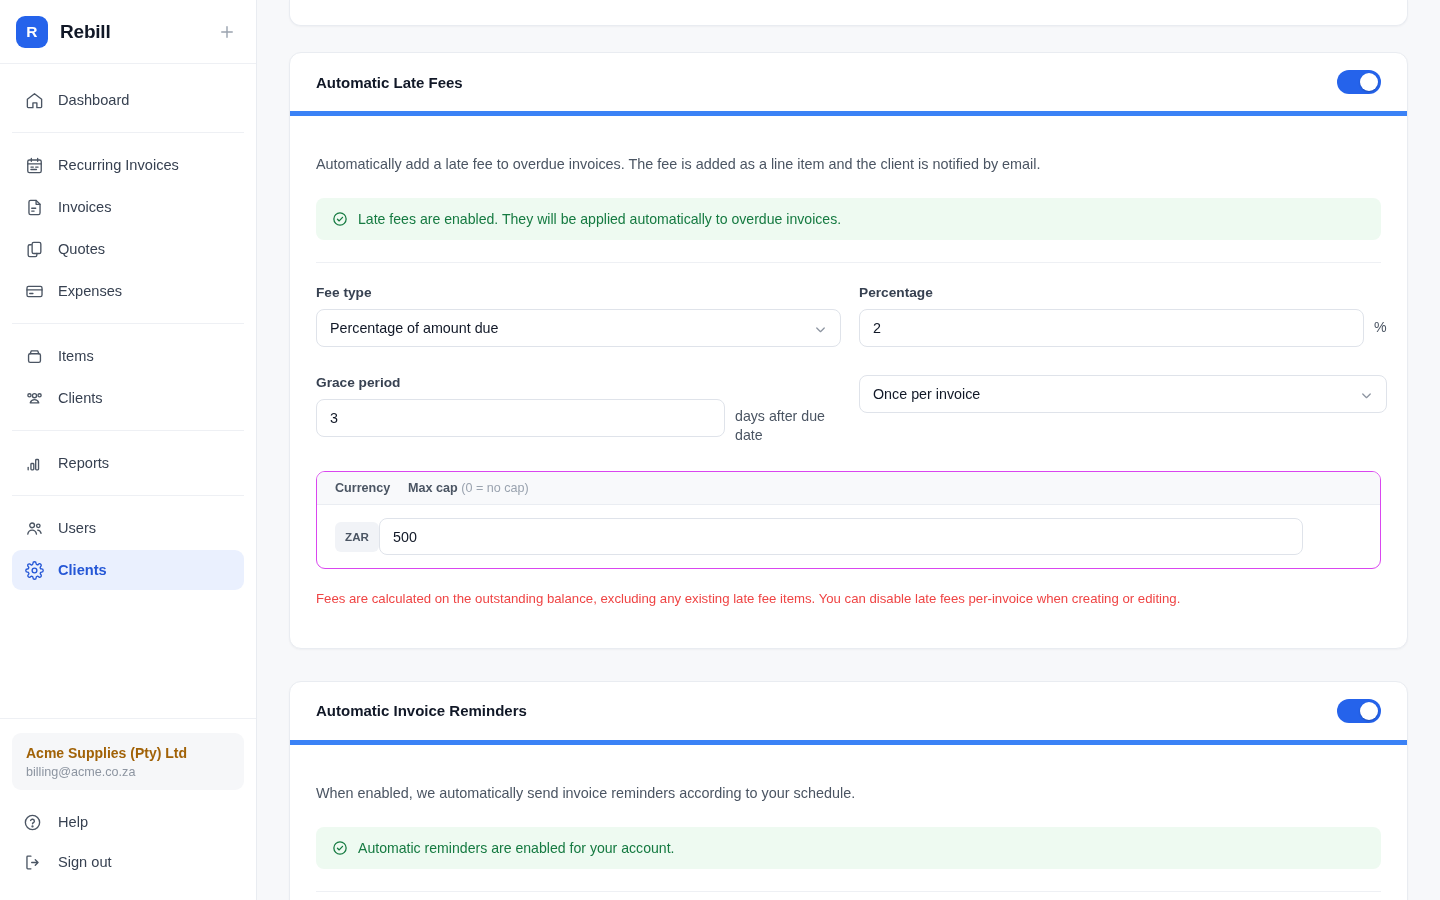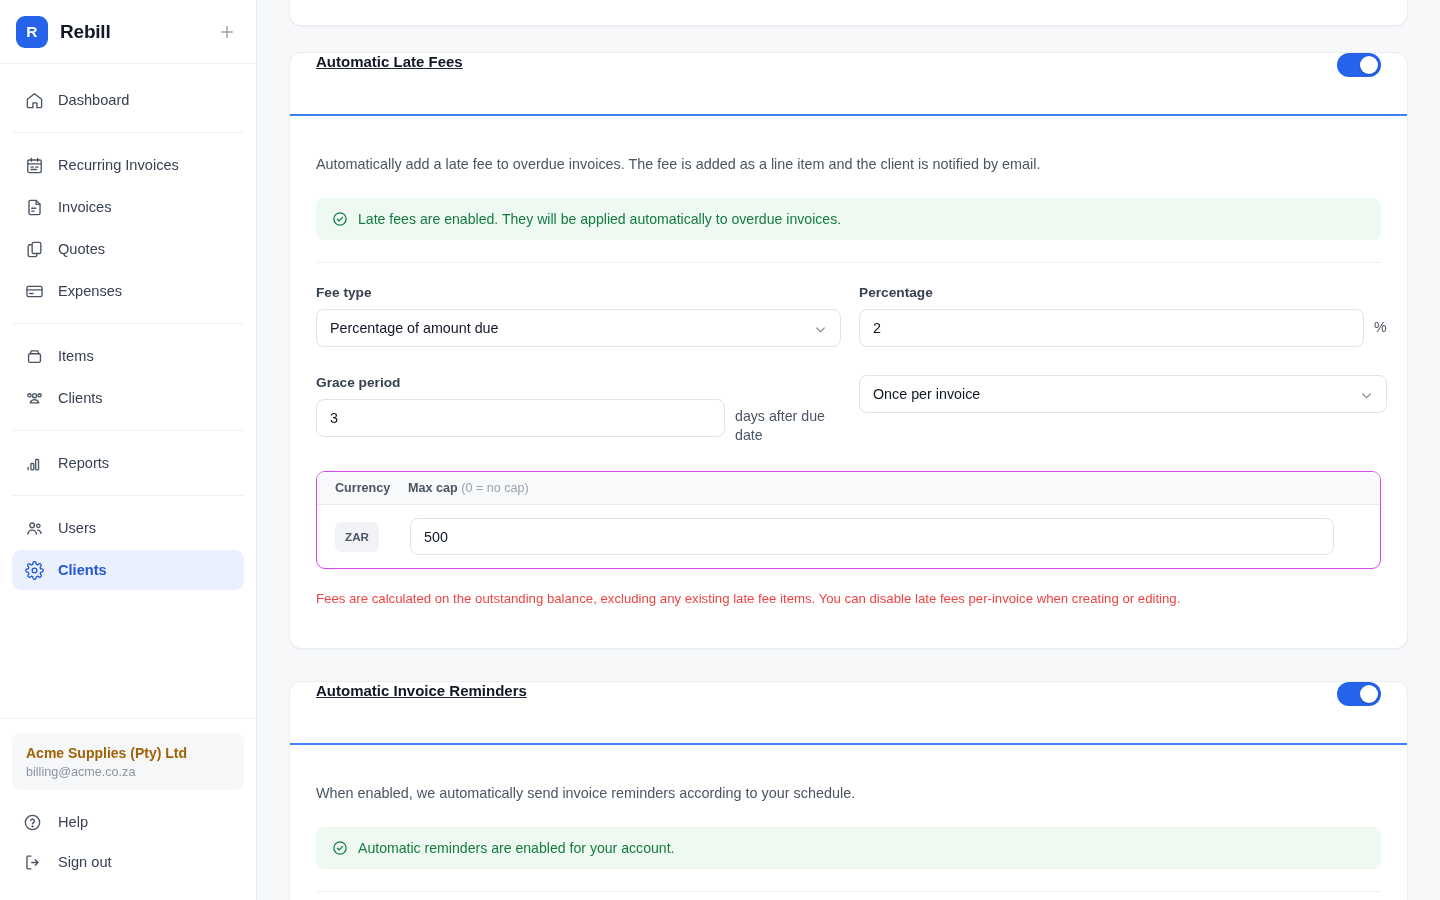--- a/index.html
+++ b/index.html
@@ -106,22 +106,22 @@
     border-top: 0;
     border-top-left-radius: 0; border-top-right-radius: 0;
     margin-bottom: 26px;
     position: relative;
   }
   .card-partial::before {
     content:""; position:absolute; left:0; right:0; top:-1px; height:1px; background:#eef0f4;
   }
 
   .card-head {
-    height: 63px; display: flex; align-items: flex-start;
-    padding: 0 26px; border-bottom: 2px solid #3b82f6; text-decoration: underline;
+    height: 63px; display: flex; align-items: center;
+    padding: 0 26px; border-bottom: 5px solid #3b82f6;
   }
   .card-title { font-size: 15px; font-weight: bold; color: #111827; }
 
   .toggle {
     margin-left: auto;
     width: 44px; height: 24px; border-radius: 12px;
     background: #2563eb; position: relative; cursor: pointer;
     flex: 0 0 auto;
   }
   .toggle .knob {
@@ -182,21 +182,21 @@
     padding: 0 18px; font-size: 12.6px; color: #4b5563; font-weight: bold;
   }
   .captable-head .c1 { width: 73px; }
   .captable-head .c2 { }
   .captable-head .muted { color: #9aa3af; font-weight: normal; }
   .captable-row { display: flex; align-items: center; padding: 13px 18px; }
   .cur-badge {
     width: 44px; height: 30px; border-radius: 6px; background: #f1f3f7;
     color: #4b5563; font-size: 11.6px; font-weight: bold;
     display: flex; align-items: center; justify-content: center;
-    margin-right: 31px; flex: 0 0 auto;
+    flex: 0 0 auto;
   }
   .cap-input { flex: 1; max-width: 924px; height: 37px; }
 
   .note { margin-top: 20px; font-size: 13.2px; color: #ef4444; line-height: 1.45; }
 </style>
 </head>
 <body>
 
 <div class="app">
 

